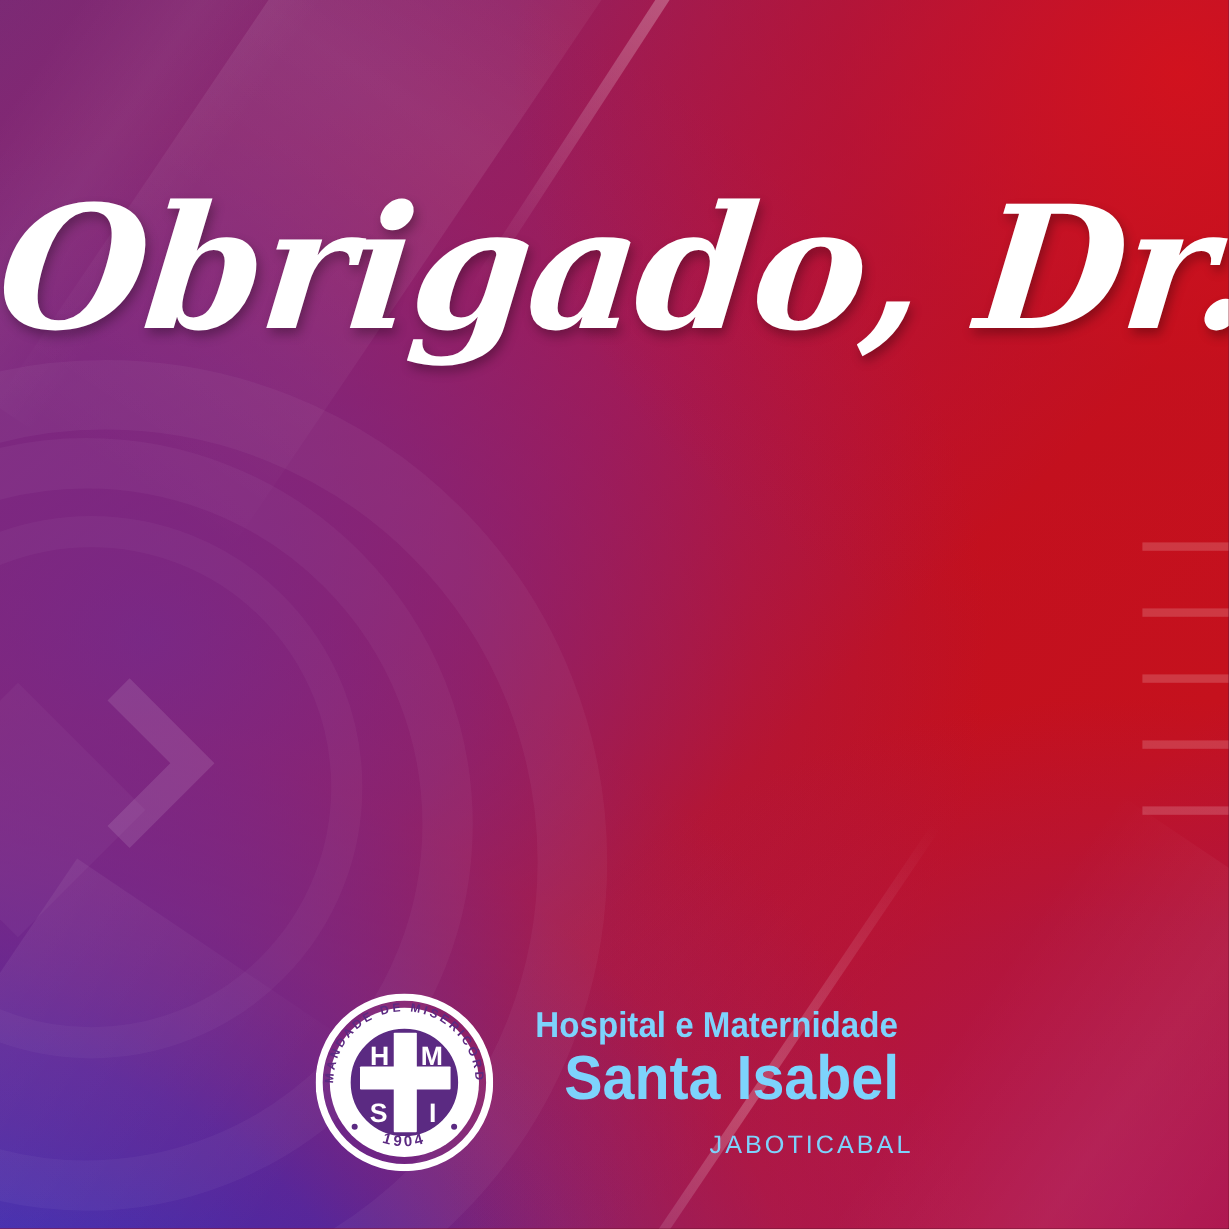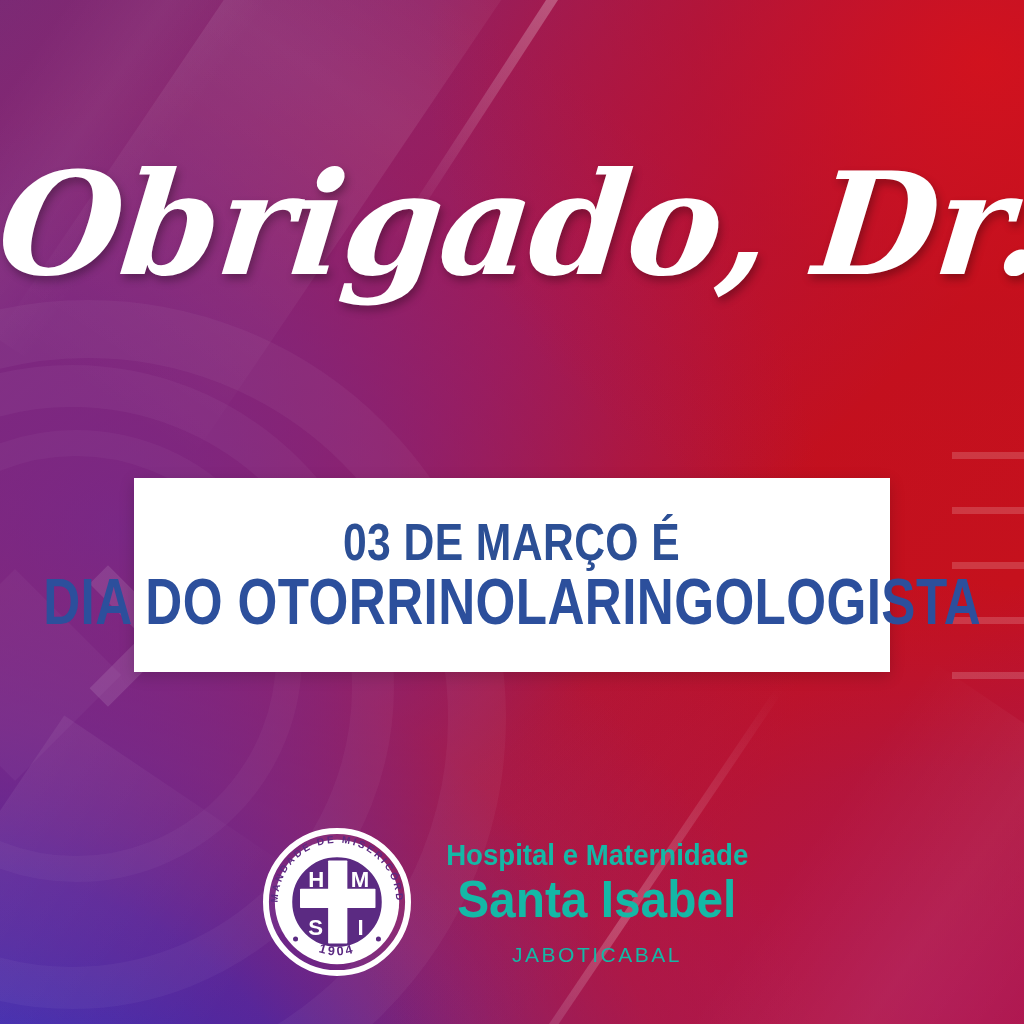--- a/index.html
+++ b/index.html
@@ -212,22 +212,22 @@
     display: flex;
     align-items: center;
     justify-content: center;
     gap: 22px;
   }
   .seal { width: 148px; height: 148px; display: block; }
 
   .wordmark {
     display: flex;
     flex-direction: column;
-    align-items: center;
-    color: #14b8a6;
+    align-items: flex-end;
+    color: #7dd3fc;
     line-height: 1;
   }
   .wm-1 {
     font-family: "Liberation Sans Narrow", "Liberation Sans", sans-serif;
     font-weight: 700;
     font-size: 30px;
     letter-spacing: 0px;
     transform: scaleX(0.92);
     white-space: nowrap;
   }
@@ -277,24 +277,20 @@
   <div class="ticks">
     <div class="tick"></div>
     <div class="tick"></div>
     <div class="tick"></div>
     <div class="tick"></div>
     <div class="tick"></div>
   </div>
 
   <div class="headline">Obrigado, Dr. (a)</div>
 
-  <div class="card">
-    <div class="card-line-1">03 DE MARÇO É</div>
-    <div class="card-line-2">DIA DO OTORRINOLARINGOLOGISTA</div>
-  </div>
 
   <div class="lockup">
 
     <svg class="seal" viewBox="0 0 200 200">
       <defs>
         <path id="ringTop" d="M 100,100 m -80,0 a 80,80 0 1 1 160,0" fill="none"></path>
         <path id="ringBottom" d="M 100,100 m -72,0 a 72,72 0 1 0 144,0" fill="none"></path>
       </defs>
 
       <circle cx="100" cy="100" r="96" fill="none" stroke="#ffffff" stroke-width="8"></circle>

